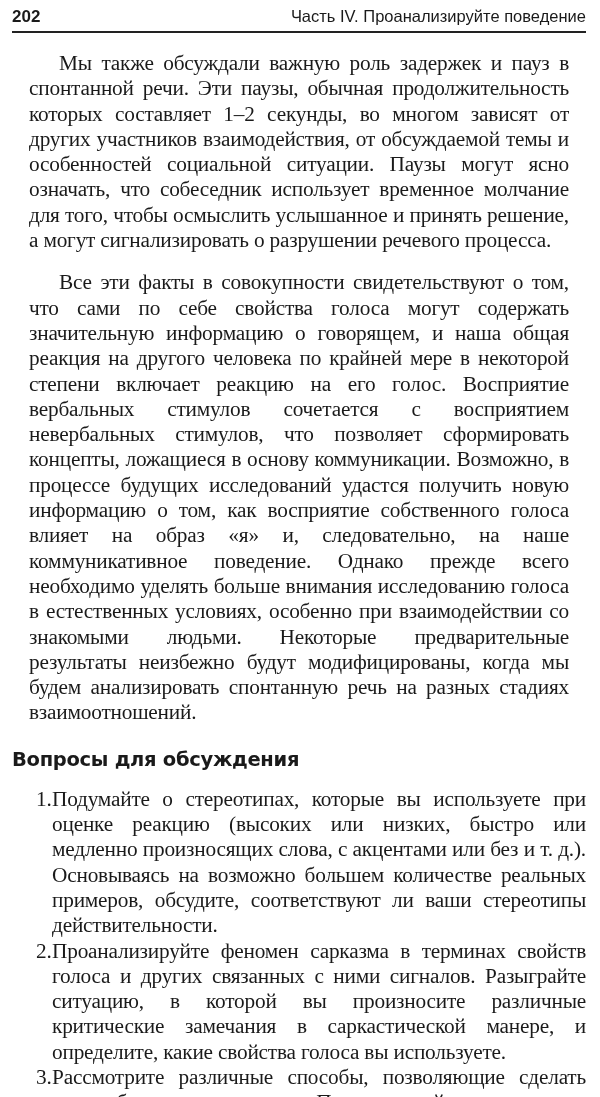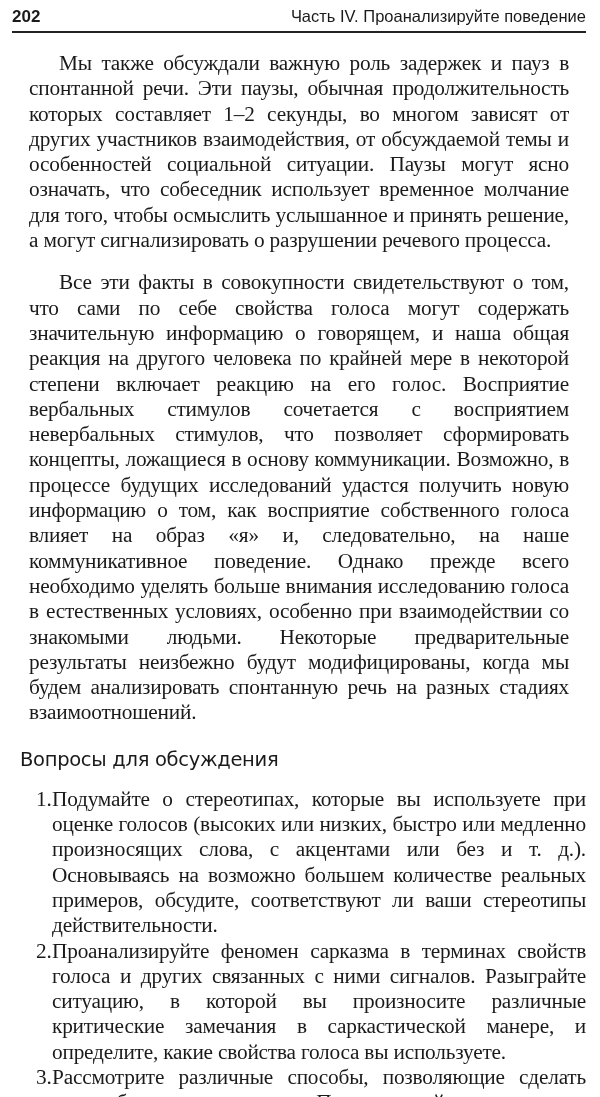--- a/index.html
+++ b/index.html
@@ -50,23 +50,23 @@
   }
   .para {
     margin: 17px;
     text-indent: 30px;
     text-align: justify;
     text-align-last: left;
   }
   .para1 { margin-top: 18px; }
   .section-heading {
     font-family: "DejaVu Sans", sans-serif;
-    font-weight: normal;
+    font-weight: bold;
     font-size: 19.5px;
-    margin: 21px 0 0 8px;
+    margin: 21px 0 0 0;
     line-height: 26px;
     letter-spacing: -0.3px;
   }
   .questions {
     list-style: none;
     margin: 14px 0 0 0;
     padding: 0;
   }
   .question {
     position: relative;
@@ -92,21 +92,21 @@
 
   <div class="body-text">
     <p class="para para1">Мы также обсуждали важную роль задержек и пауз в спонтанной речи. Эти паузы, обычная продолжительность которых составляет 1–2 секунды, во многом зависят от других участников взаимодействия, от обсуждаемой темы и особенностей социальной ситуации. Паузы могут ясно означать, что собеседник использует временное молчание для того, чтобы осмыслить услышанное и принять решение, а могут сигнализировать о разрушении речевого процесса.</p>
     <p class="para">Все эти факты в совокупности свидетельствуют о том, что сами по себе свойства голоса могут содержать значительную информацию о говорящем, и наша общая реакция на другого человека по крайней мере в некоторой степени включает реакцию на его голос. Восприятие вербальных стимулов сочетается с восприятием невербальных стимулов, что позволяет сформировать концепты, ложащиеся в основу коммуникации. Возможно, в процессе будущих исследований удастся получить новую информацию о том, как восприятие собственного голоса влияет на образ «я» и, следовательно, на наше коммуникативное поведение. Однако прежде всего необходимо уделять больше внимания исследованию голоса в естественных условиях, особенно при взаимодействии со знакомыми людьми. Некоторые предварительные результаты неизбежно будут модифицированы, когда мы будем анализировать спонтанную речь на разных стадиях взаимоотношений.</p>
 
     <h2 class="section-heading">Вопросы для обсуждения</h2>
 
     <ol class="questions">
       <li class="question">
         <span class="question-number">1.</span>
-        <span>Подумайте о стереотипах, которые вы используете при оценке голосов (высоких или низких, быстро или медленно произносящих слова, с акцентами или без и т. д.). Основываясь на возможно большем количестве реальных примеров, обсудите, соответствуют ли ваши стереотипы действительности.</span>
+        <span>Подумайте о стереотипах, которые вы используете при оценке реакцию (высоких или низких, быстро или медленно произносящих слова, с акцентами или без и т. д.). Основываясь на возможно большем количестве реальных примеров, обсудите, соответствуют ли ваши стереотипы действительности.</span>
       </li>
       <li class="question">
         <span class="question-number">2.</span>
         <span>Проанализируйте феномен сарказма в терминах свойств голоса и других связанных с ними сигналов. Разыграйте ситуацию, в которой вы произносите различные критические замечания в саркастической манере, и определите, какие свойства голоса вы используете.</span>
       </li>
       <li class="question">
         <span class="question-number">3.</span>
         <span>Рассмотрите различные способы, позволяющие сделать голос «бессодержательным». Почему в этой главе показано, что выражение «бессодержательный голос» ошибочно?</span>
       </li>
     </ol>

